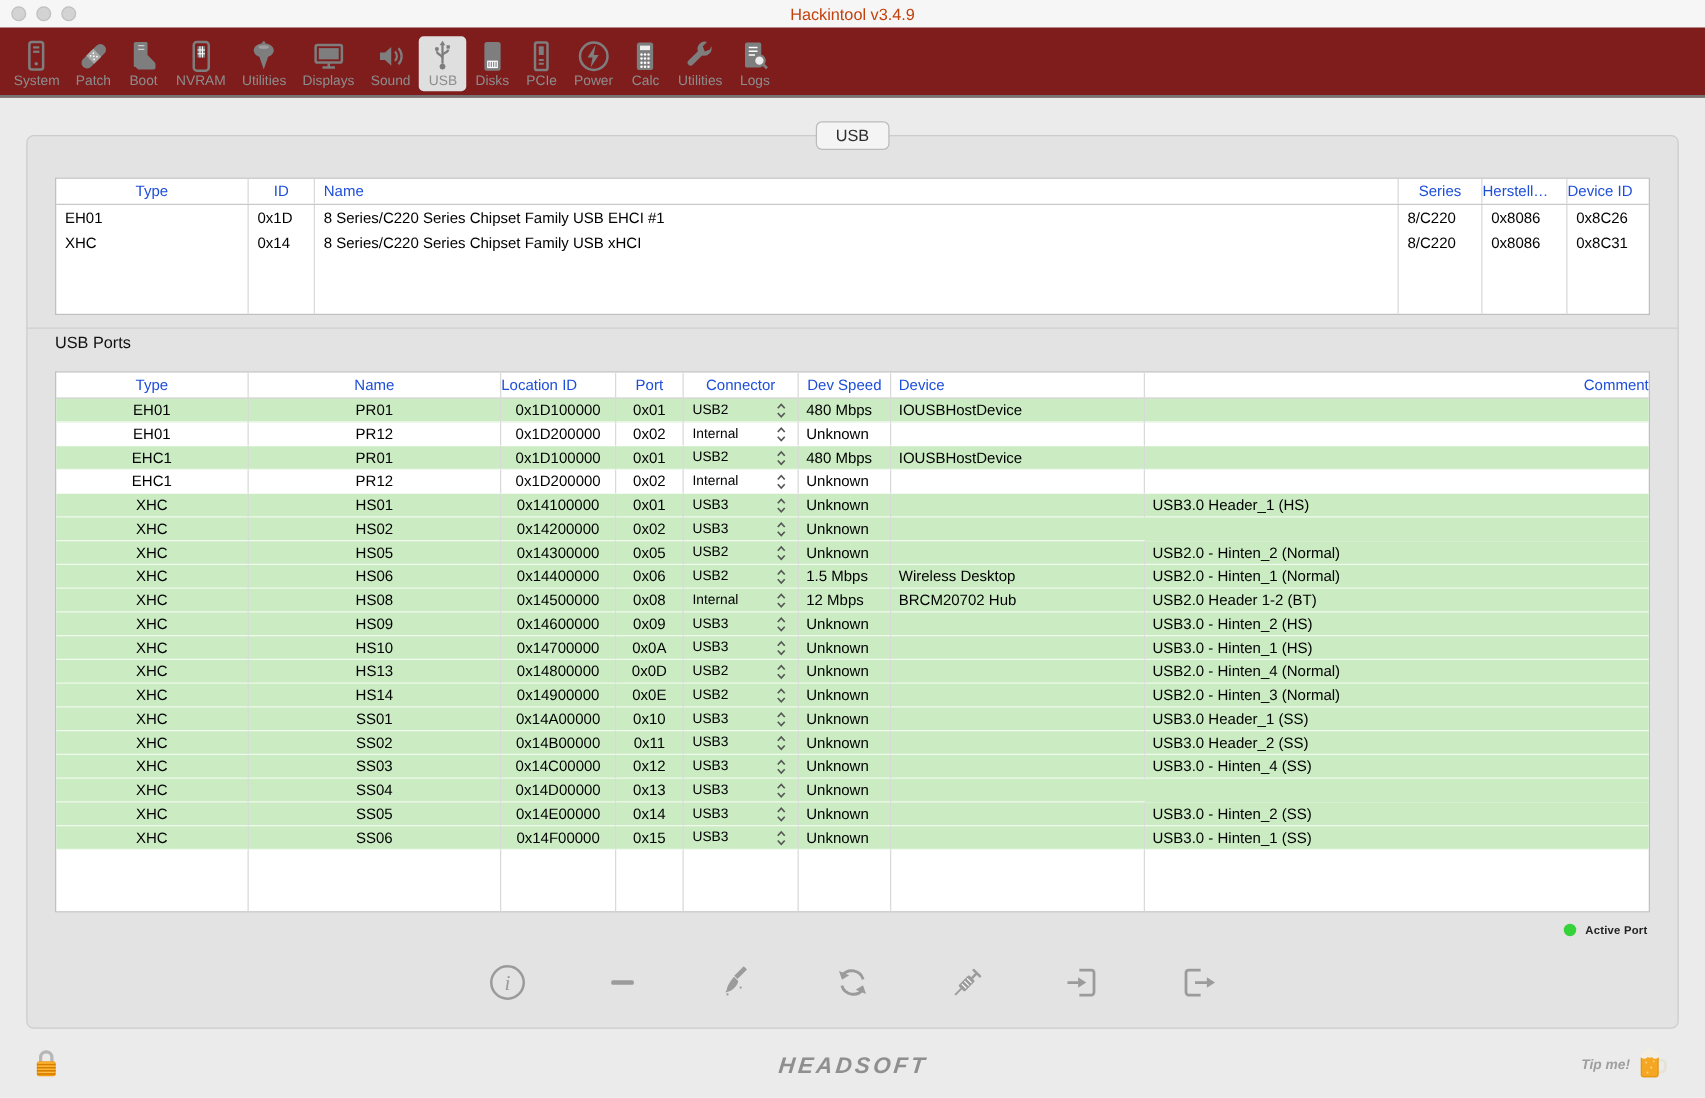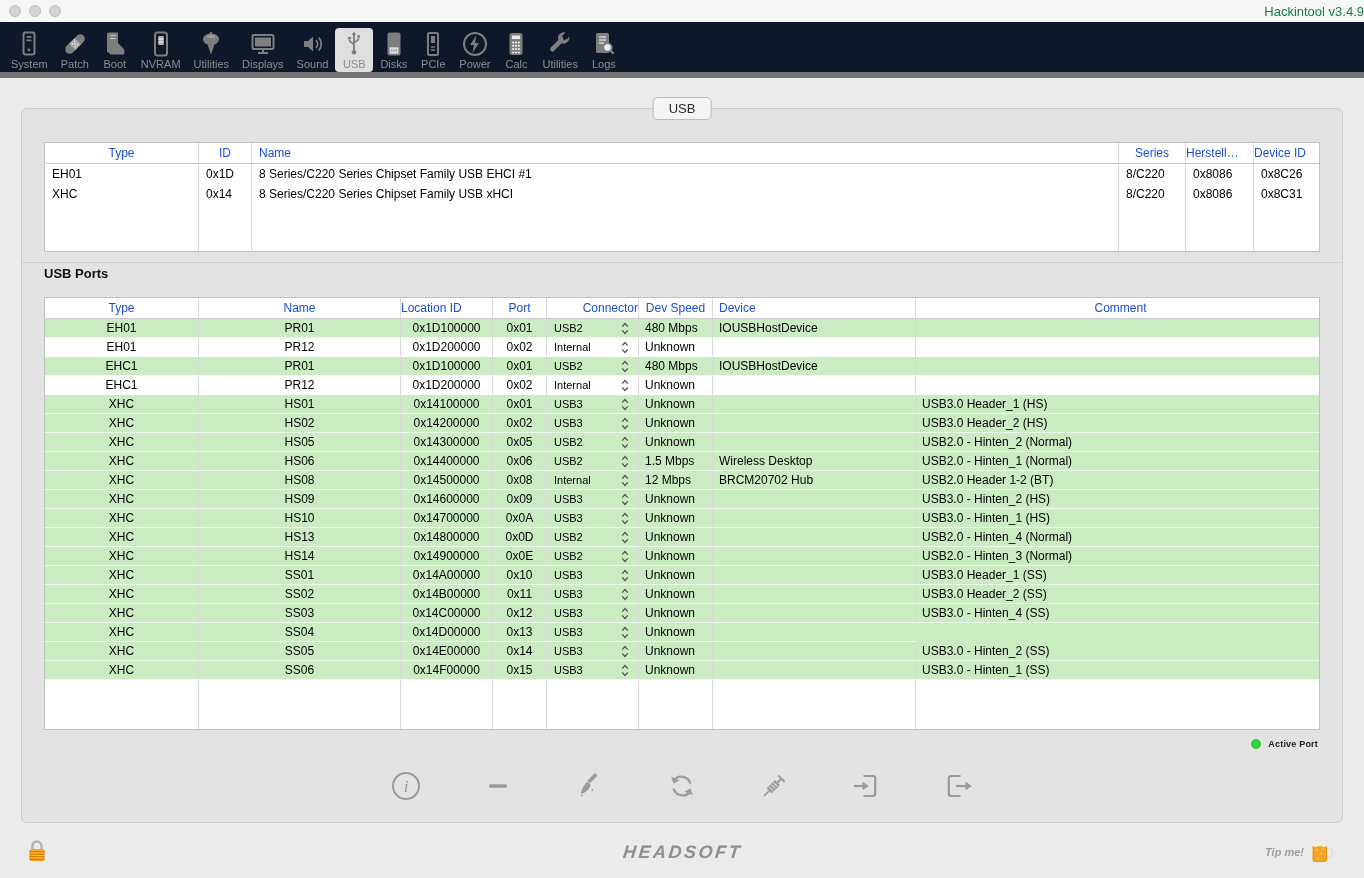--- a/index.html
+++ b/index.html
@@ -4,22 +4,22 @@
 <style>
   *{box-sizing:border-box;margin:0;padding:0;cursor:default}
   html,body{width:1364px;height:878px;overflow:hidden}
   body{font-family:"Liberation Sans","DejaVu Sans",sans-serif;-webkit-font-smoothing:antialiased}
   #window{position:relative;width:1364px;height:878px;background:#ebebeb;overflow:hidden}
 
   
   .titlebar{position:absolute;top:0;left:0;right:0;height:22px;background:#f6f6f6}
   .traffic{position:absolute;top:5px;left:9px;display:flex;gap:8px;z-index:5}
   .traffic span{width:12px;height:12px;border-radius:50%;background:#d3d3d3;border:1px solid #bfbfbf}
-  .win-title{text-align:right;line-height:23px;font-size:13px;color:#15803d}
-  .toolbar{position:absolute;top:22px;left:0;right:0;height:56px;background:#0f172a;border-bottom:6px solid #737373;display:flex;align-items:flex-end;padding:3px 0 0 5px}
+  .win-title{text-align:center;line-height:23px;font-size:13px;color:#c2410c}
+  .toolbar{position:absolute;top:22px;left:0;right:0;height:56px;background:#7f1d1d;border-bottom:2px solid #737373;display:flex;align-items:center;padding:3px 0 0 5px}
   .titem{display:flex;flex-direction:column;align-items:center;padding:3px 6px 2px;border-radius:4px;margin-right:1px}
   .titem.selected{background:#dfdfdf}
   .ticon{width:26px;height:26px;display:block}
   .ticon svg{width:26px;height:26px;display:block}
   .tlabel{font-size:11px;color:#8d8d8d;margin-top:1px;white-space:nowrap}
 
   
   .tabbox{position:absolute;left:21px;top:108px;width:1322px;height:715px;background:#e3e3e3;border:1px solid #cccccc;border-radius:6px}
   .tabbtn{position:absolute;left:50%;transform:translateX(-50%);top:97px;height:23px;padding:0 15px;background:#f4f4f4;border:1px solid #bbbbbb;border-radius:5px;font-size:13px;color:#2d2d2d;line-height:21px;z-index:3}
 
@@ -32,21 +32,21 @@
   
   .ctable{position:absolute;left:44px;top:142px;width:1276px;height:110px;background:#fff;border:1px solid #c0c0c0;display:flex;flex-direction:column}
   .crow{display:grid;grid-template-columns:154px 53px 867px 67px 68px 1fr}
   .crow.header{height:21px;border-bottom:1px solid #c9c9c9}
   .crow.header .cell{line-height:20px}
   .crow.body{height:20px}
   .crow.body .cell{line-height:20px;padding-left:7px}
   .crow.fill{flex:1}
 
   .sep-line{position:absolute;left:21px;top:262px;width:1322px;height:1px;background:#cfcfcf}
-  .ports-title{position:absolute;left:44px;top:266px;font-size:13px;font-weight:bold;color:#111}
+  .ports-title{position:absolute;left:44px;top:266px;font-size:13px;font-weight:normal;color:#111}
 
   
   .ptable{position:absolute;left:44px;top:297px;width:1276px;height:433px;background:#fff;border:1px solid #c0c0c0;display:flex;flex-direction:column}
   .prow{display:grid;grid-template-columns:154px 202px 92px 54px 92px 74px 203px 1fr}
   .prow.header{height:21px;border-bottom:1px solid #c9c9c9}
   .prow.header .cell{line-height:20px}
   .prow.body{height:19px}
   .prow.body .cell{line-height:18px;border-bottom:1px solid rgba(255,255,255,0.7)}
   .prow.body.active{background:#cbecc3}
   .prow.fill{flex:1}
@@ -292,24 +292,24 @@
 
   <div class="sep-line"></div>
   <div class="ports-title">USB Ports</div>
 
   <div class="ptable" id="ptable">
       <div class="grid-row prow header">
         <div class="cell hcell" style="text-align:center;padding-left:0">Type</div>
         <div class="cell hcell" style="text-align:center;padding-left:0">Name</div>
         <div class="cell hcell" style="text-align:left;padding-left:0">Location ID</div>
         <div class="cell hcell" style="text-align:center;padding-left:0">Port</div>
-        <div class="cell hcell" style="text-align:right;padding-left:0">Connector</div>
+        <div class="cell hcell" style="text-align:center;padding-left:0">Connector</div>
         <div class="cell hcell" style="text-align:center;padding-left:0">Dev Speed</div>
         <div class="cell hcell" style="text-align:left;padding-left:6px">Device</div>
-        <div class="cell hcell" style="text-align:center;padding-left:6px">Comment</div>
+        <div class="cell hcell" style="text-align:right;padding-left:6px">Comment</div>
       </div>
       <div class="grid-row prow body active">
         <div class="cell ta-c">EH01</div>
         <div class="cell ta-c">PR01</div>
         <div class="cell ta-c">0x1D100000</div>
         <div class="cell ta-c">0x01</div>
         <div class="cell conn-cell">
           <span class="conn-val">USB2</span>
           <svg class="stepper" viewBox="0 0 8 14" fill="none" stroke="#555" stroke-width="1.4">
             <path d="M1 5 L4 1.6 L7 5"></path>
@@ -391,21 +391,20 @@
         <div class="cell ta-c">0x02</div>
         <div class="cell conn-cell">
           <span class="conn-val">USB3</span>
           <svg class="stepper" viewBox="0 0 8 14" fill="none" stroke="#555" stroke-width="1.4">
             <path d="M1 5 L4 1.6 L7 5"></path>
             <path d="M1 9 L4 12.4 L7 9"></path>
           </svg>
         </div>
         <div class="cell pad-l">Unknown</div>
         <div class="cell pad-l"></div>
-        <div class="cell pad-l">USB3.0 Header_2 (HS)</div>
       </div>
       <div class="grid-row prow body active">
         <div class="cell ta-c">XHC</div>
         <div class="cell ta-c">HS05</div>
         <div class="cell ta-c">0x14300000</div>
         <div class="cell ta-c">0x05</div>
         <div class="cell conn-cell">
           <span class="conn-val">USB2</span>
           <svg class="stepper" viewBox="0 0 8 14" fill="none" stroke="#555" stroke-width="1.4">
             <path d="M1 5 L4 1.6 L7 5"></path>

